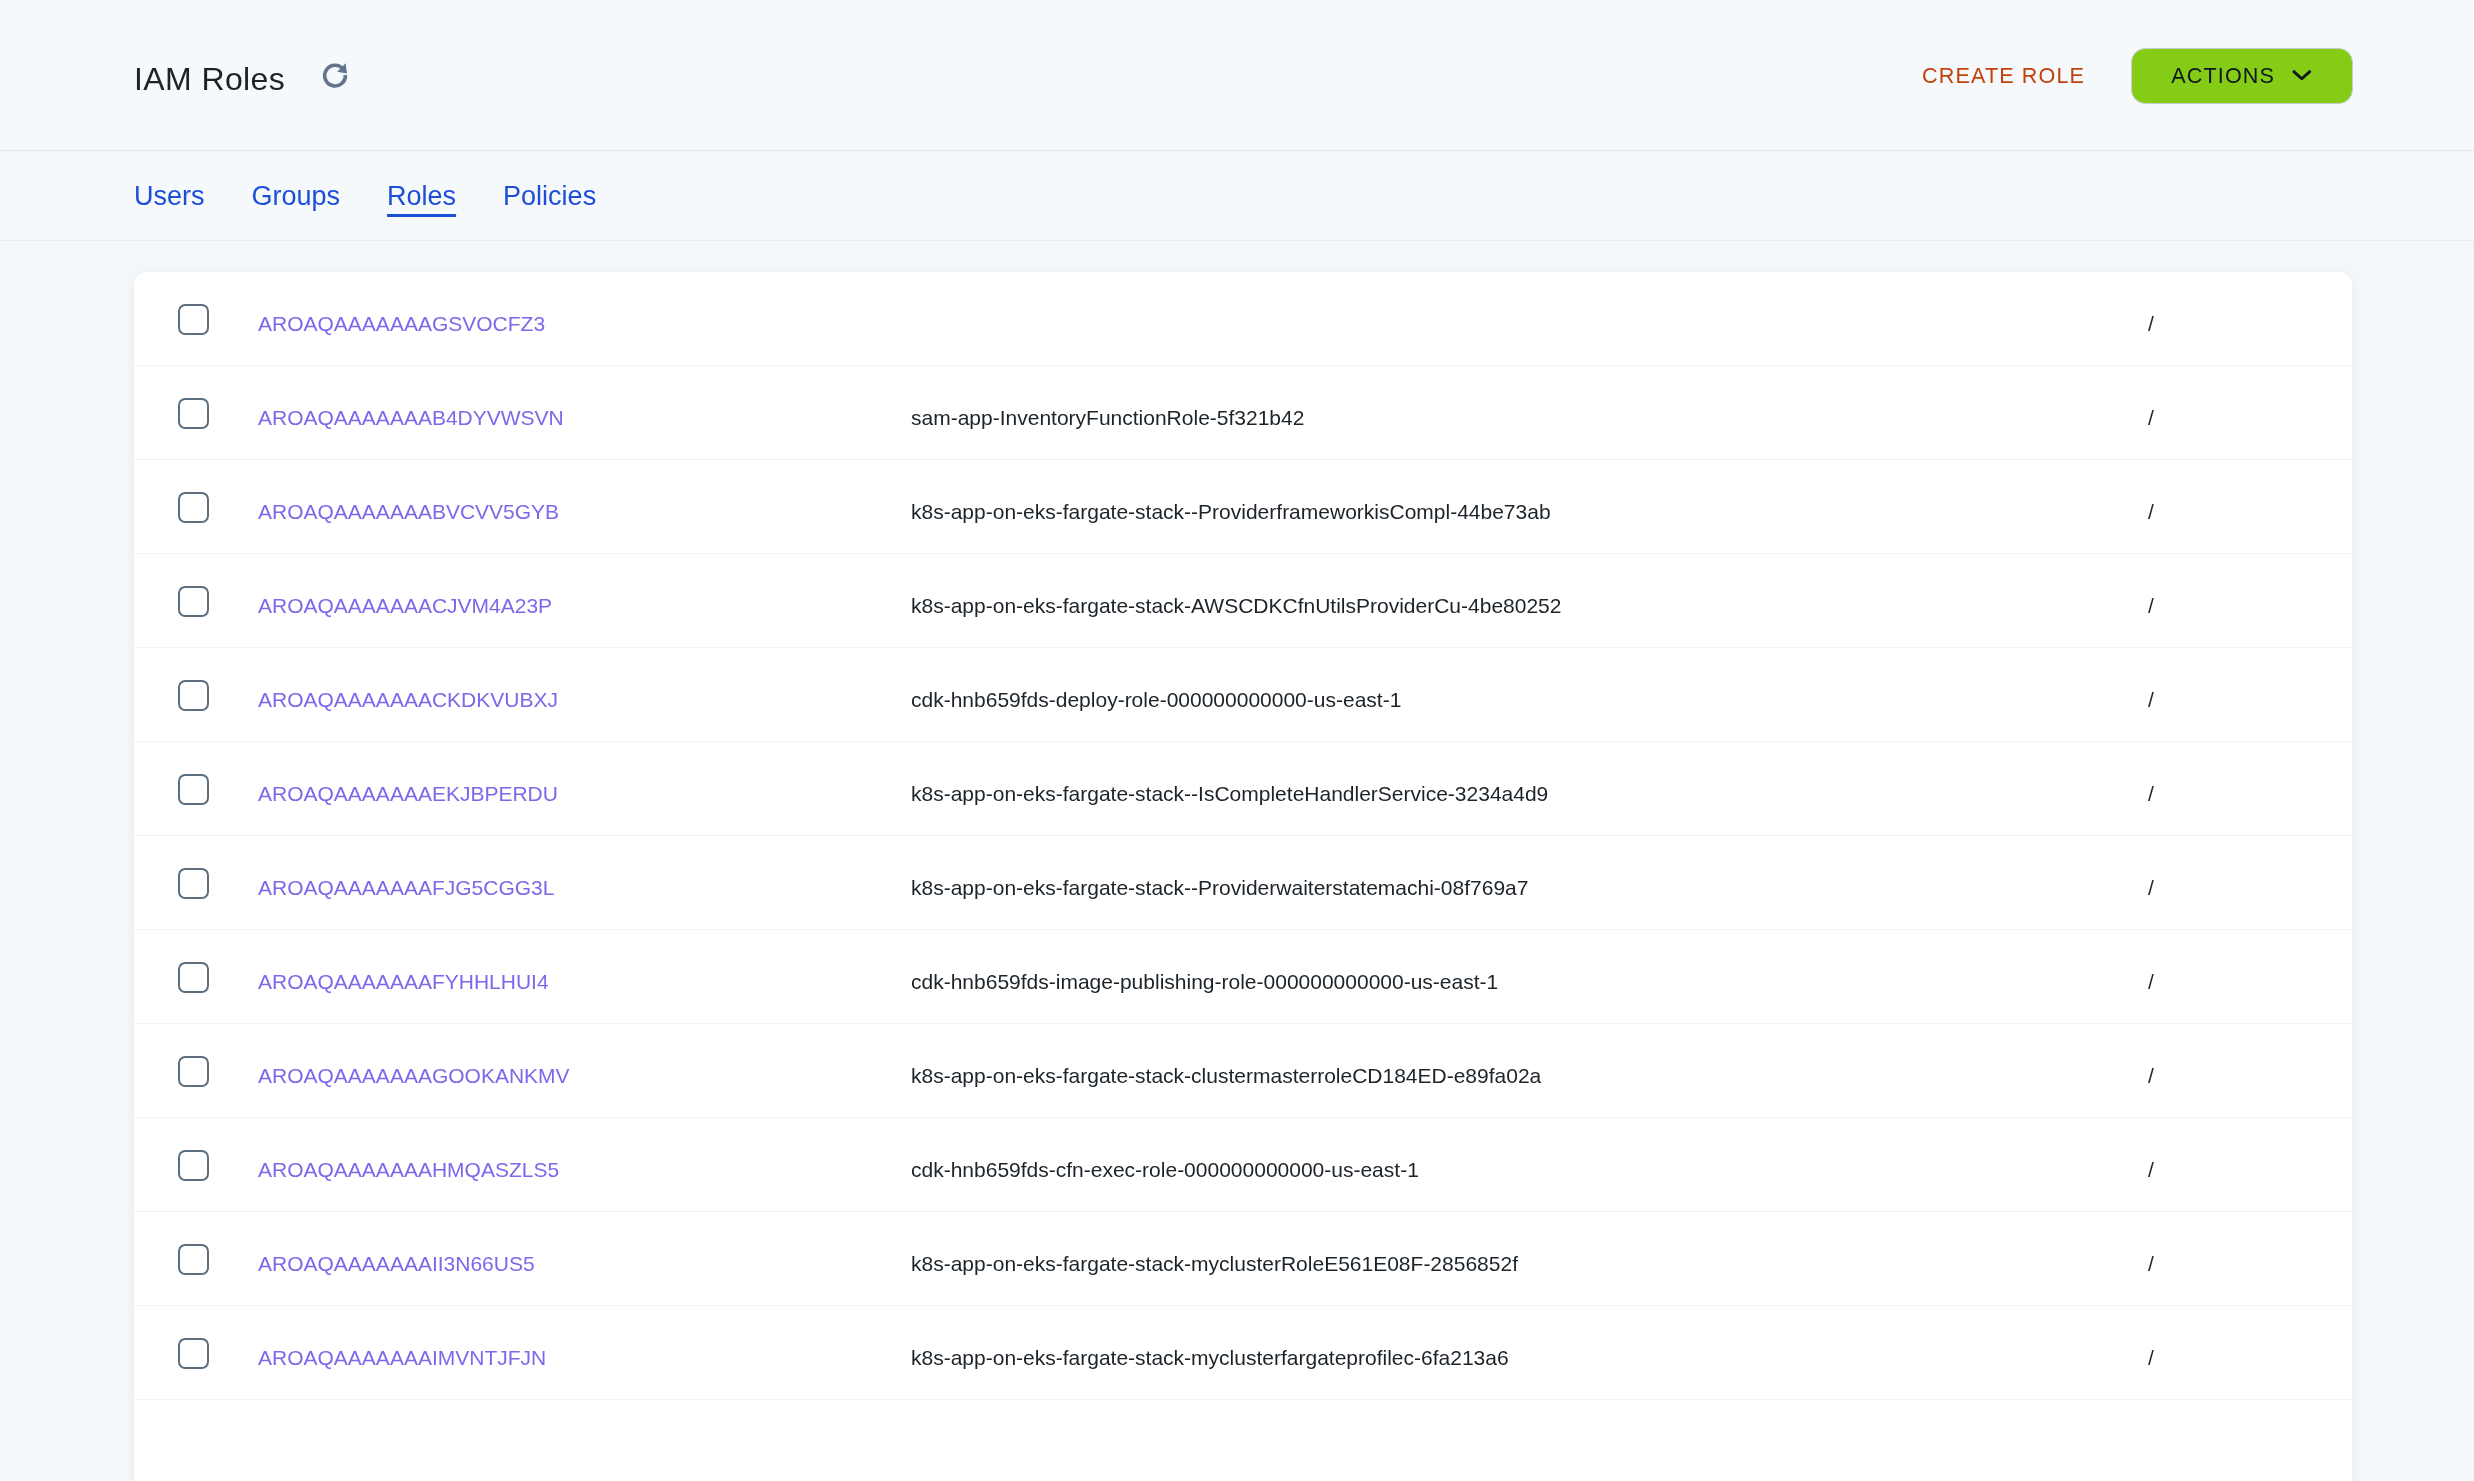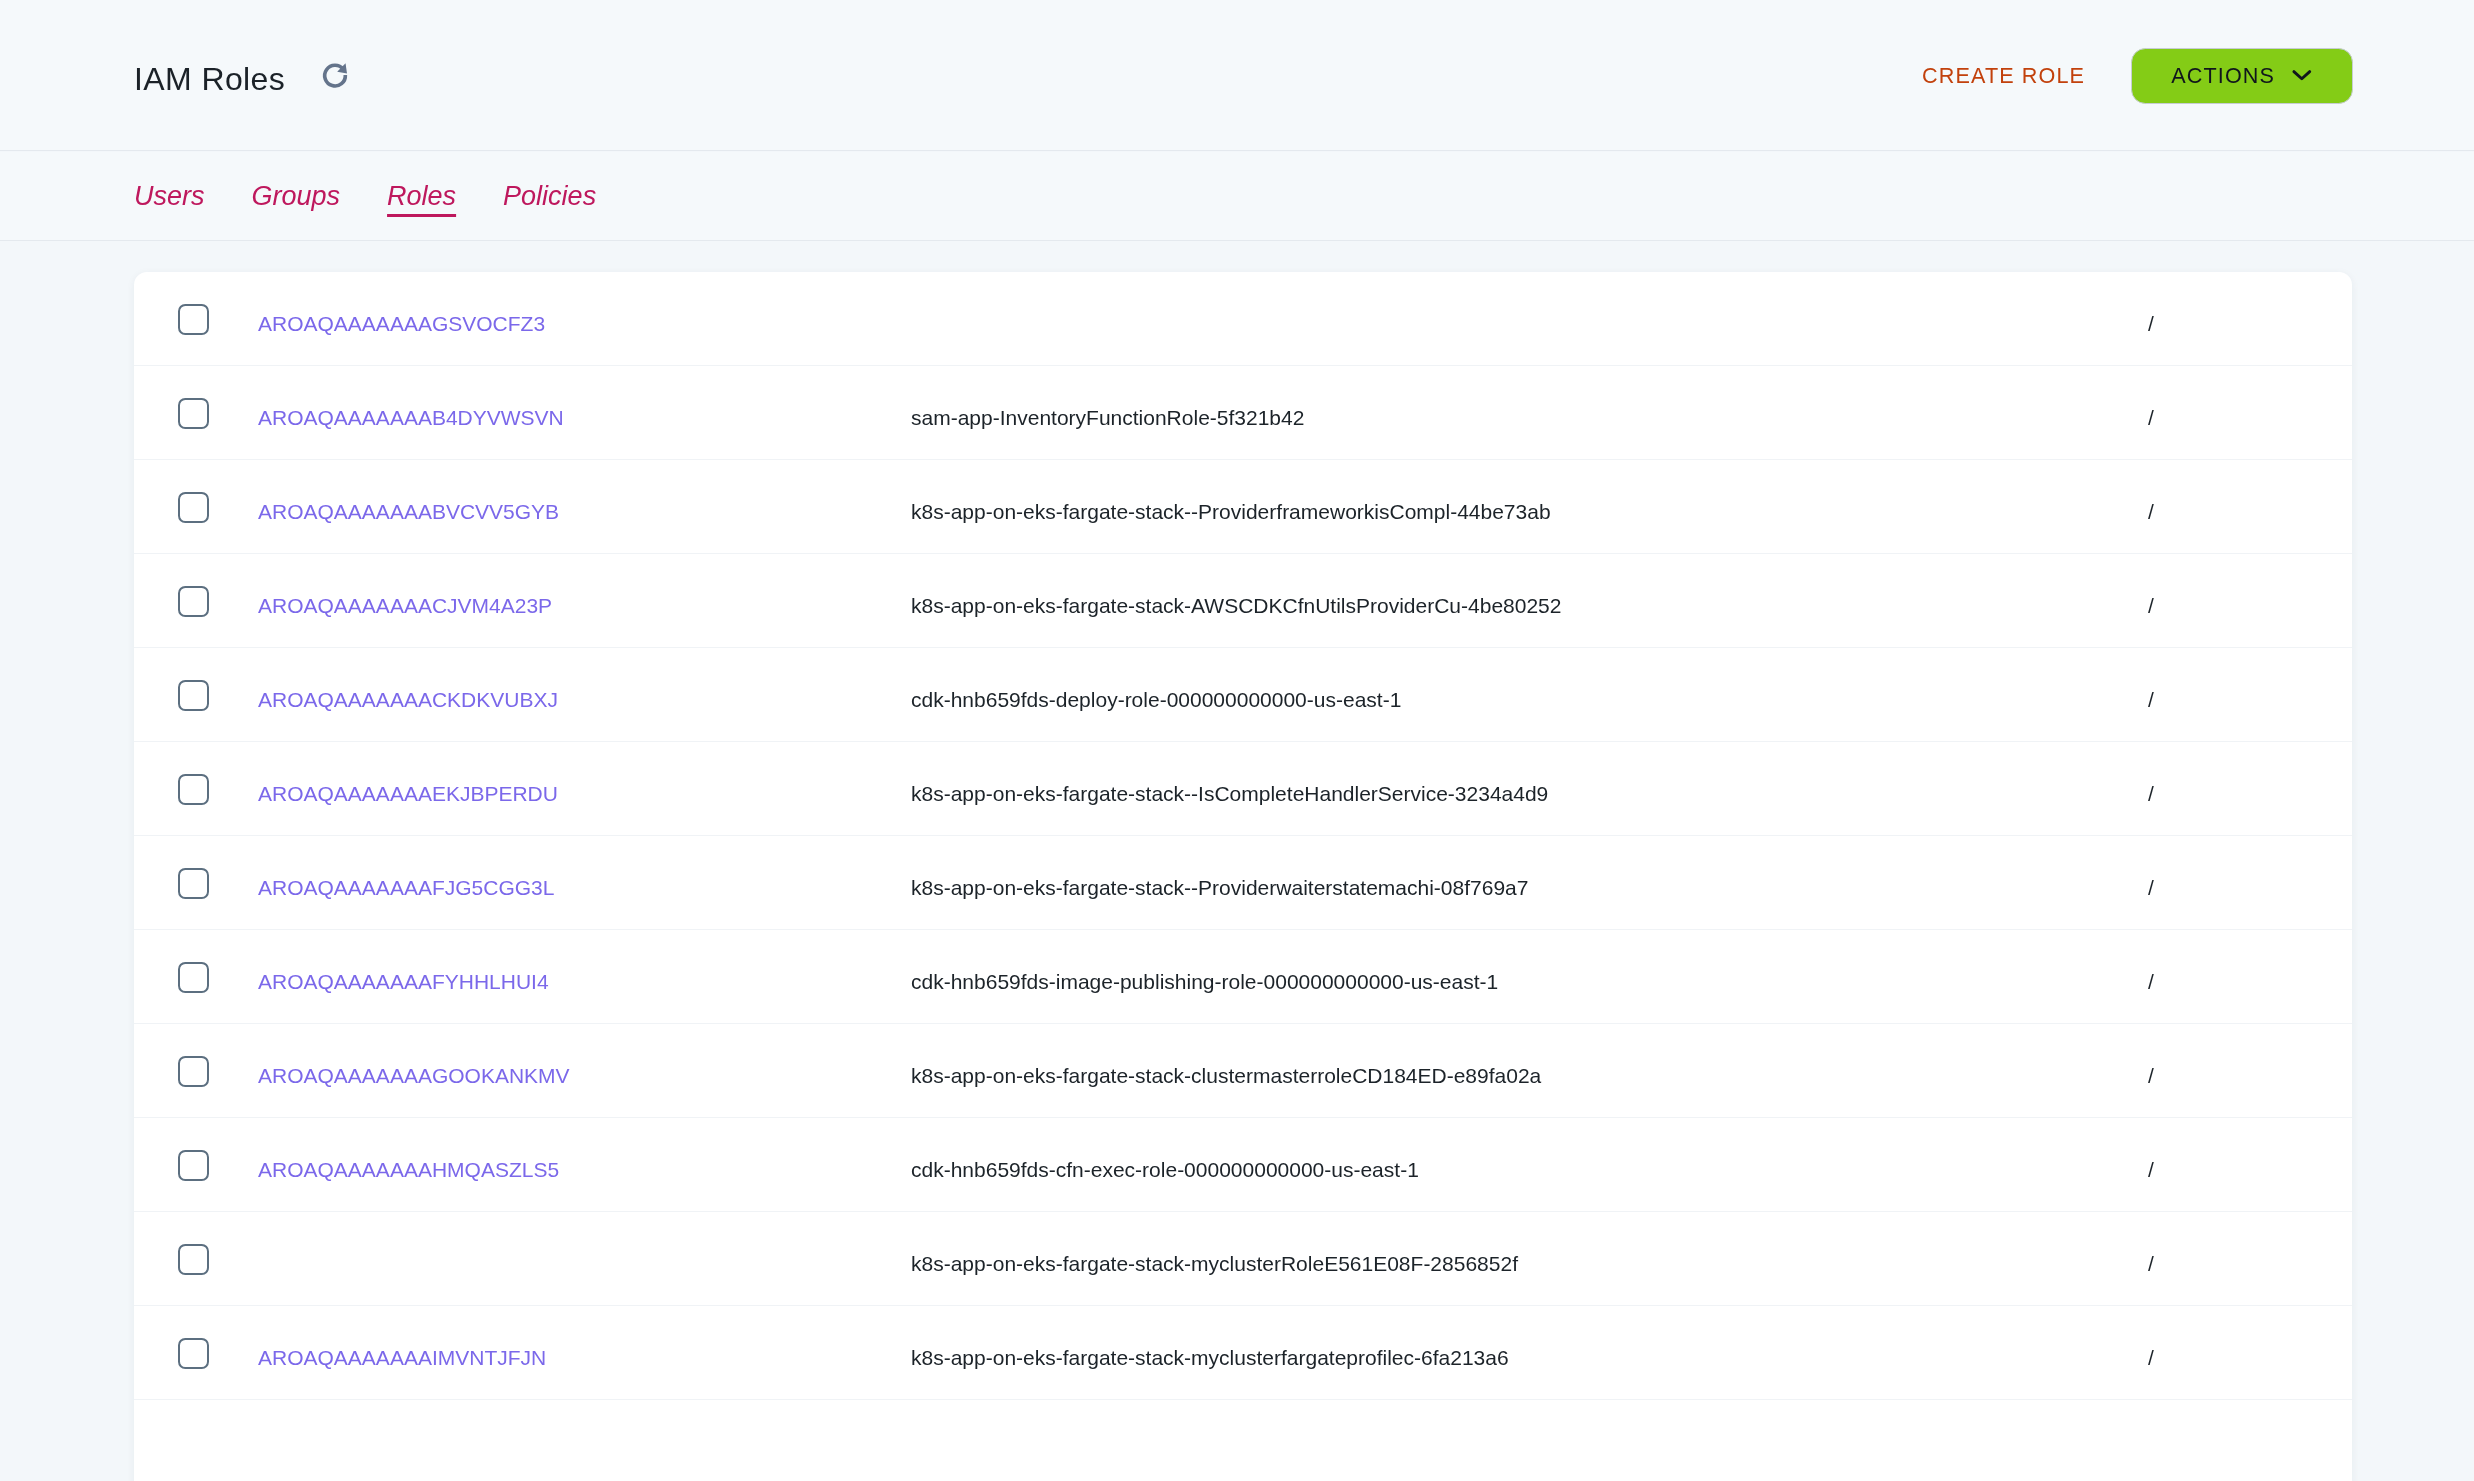--- a/index.html
+++ b/index.html
@@ -42,22 +42,22 @@
     font-size: 21.6px; font-weight: 500; letter-spacing: 1.1px; color: #10161c;
   }
 
   
   .tab-band {
     position: absolute; left: 0; top: 152px; width: 2475px; height: 89px;
     background: #f5f9fb; border-bottom: 1.4px solid #e4e9ee;
     display: flex; align-items: center; gap: 47px; padding-left: 134px;
   }
   .tab {
-    font-size: 27px; color: #be185d; cursor: pointer; background: none; border: none;
-    font-family: inherit; padding: 4.3px 0; font-style: italic;
+    font-size: 27px; color: #1d4ed8; cursor: pointer; background: none; border: none;
+    font-family: inherit; padding: 4.3px 0;
   }
   .tab.active {
     text-decoration: underline;
     text-decoration-thickness: 2.9px;
     text-underline-offset: 8.6px;
   }
 
   
   .card {
     position: absolute; left: 134px; top: 272px; width: 2218px; height: 1268px;
@@ -203,20 +203,21 @@
 
   <div class="trow">
     <span class="checkbox"></span>
     <span class="cell cell-id">AROAQAAAAAAAHMQASZLS5</span>
     <span class="cell cell-name">cdk-hnb659fds-cfn-exec-role-000000000000-us-east-1</span>
     <span class="cell cell-path">/</span>
   </div>
 
   <div class="trow">
     <span class="checkbox"></span>
+    <span class="cell cell-id">AROAQAAAAAAAII3N66US5</span>
     <span class="cell cell-name">k8s-app-on-eks-fargate-stack-myclusterRoleE561E08F-2856852f</span>
     <span class="cell cell-path">/</span>
   </div>
 
   <div class="trow">
     <span class="checkbox"></span>
     <span class="cell cell-id">AROAQAAAAAAAIMVNTJFJN</span>
     <span class="cell cell-name">k8s-app-on-eks-fargate-stack-myclusterfargateprofilec-6fa213a6</span>
     <span class="cell cell-path">/</span>
   </div>

